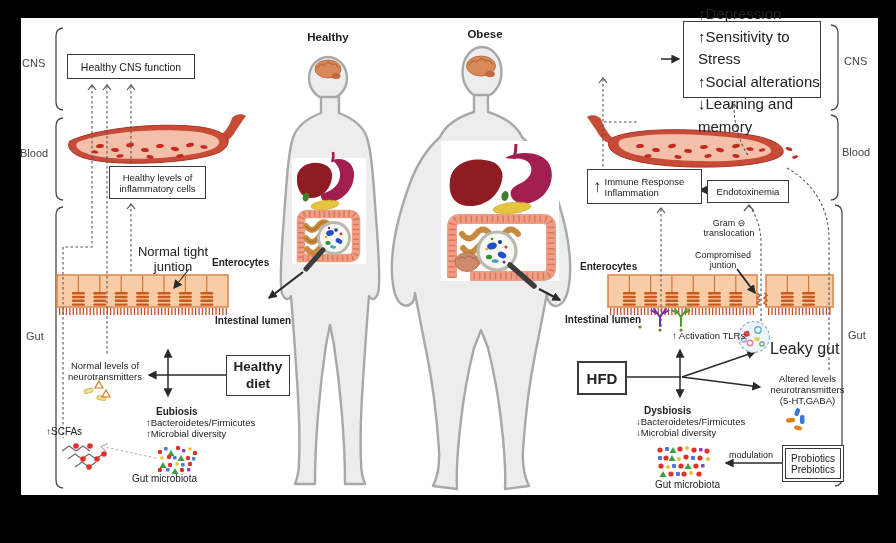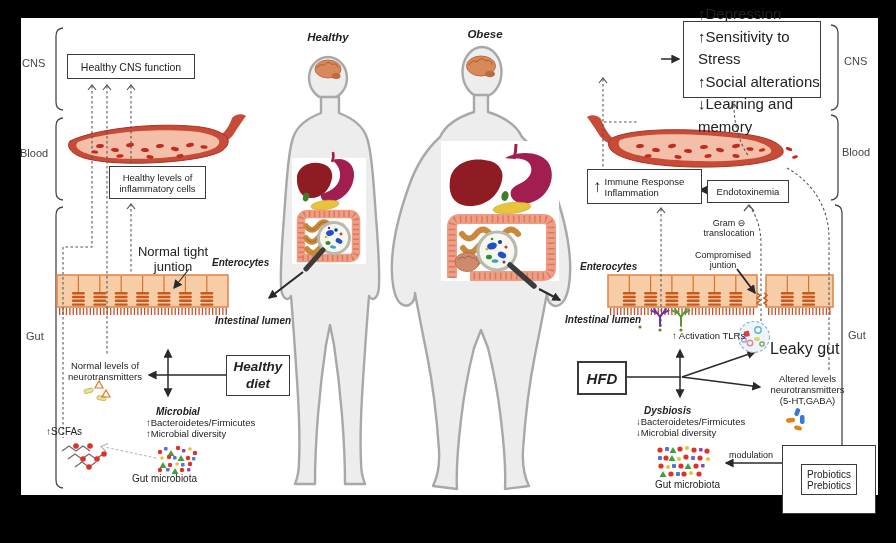--- a/index.html
+++ b/index.html
@@ -1,21 +1,21 @@
 <!DOCTYPE html>
 <html><head>
 <meta charset="utf-8">
 <style>
   html,body{margin:0;padding:0;background:#000;}
   #fig{position:relative;width:896px;height:543px;background:#000;overflow:hidden;font-family:"Liberation Sans",sans-serif;}
   .canvas{position:absolute;left:21px;top:18px;width:857px;height:477px;background:#fff;}
   #gfx{position:absolute;left:0;top:0;}
   .lbl{position:absolute;font-size:9.5px;line-height:1.15;color:#222;white-space:pre-line;}
   .ctr{text-align:center;}
-  .b{font-weight:bold;font-style:italic;}
+  .b{font-weight:bold;}
   .rg{font-size:11px;color:#444;}
   .bx{position:absolute;border:1.4px solid #3a3a3a;background:#fff;display:flex;align-items:center;justify-content:center;text-align:center;color:#222;white-space:pre-line;}
   .effects div{white-space:normal;}
 </style>
 </head>
 <body>
 
 <div id="fig">
   <div class="canvas"></div>
 
@@ -357,21 +357,21 @@
 inflammatory cells</div>
   <div class="lbl rg" style="left:26px;top:330px">Gut</div>
   <div class="lbl ctr" style="left:137px;top:245px;width:72px;font-size:13px">Normal tight
 juntion</div>
   <div class="lbl b" style="left:212px;top:257px;font-size:10px">Enterocytes</div>
   <div class="lbl b" style="left:215px;top:315px;font-size:10px">Intestinal lumen</div>
   <div class="lbl ctr" style="left:64px;top:361px;width:82px">Normal levels of
 neurotransmitters</div>
   <div class="bx b" style="left:226px;top:355px;width:62px;height:39px;font-size:13.5px;line-height:1.25">Healthy
 diet</div>
-  <div class="lbl b" style="left:156px;top:406px;font-size:10px">Microbial</div>
+  <div class="lbl b" style="left:156px;top:406px;font-size:10px">Eubiosis</div>
   <div class="lbl" style="left:146px;top:418px">↑Bacteroidetes/Firmicutes</div>
   <div class="lbl" style="left:146px;top:429px">↑Microbial diversity</div>
   <div class="lbl" style="left:46px;top:426px;font-size:10px">↑SCFAs</div>
   <div class="lbl" style="left:132px;top:473px;font-size:10px">Gut microbiota</div>
 
   <div class="lbl b ctr" style="left:283px;top:31px;width:90px;font-size:11.5px">Healthy</div>
   <div class="lbl b ctr" style="left:440px;top:28px;width:90px;font-size:11.5px">Obese</div>
 
   <div class="bx effects" style="left:683px;top:21px;width:122px;height:75px;font-size:15px;justify-content:flex-start;text-align:left;padding-left:14px;line-height:1.5;white-space:normal">
       <div>
@@ -397,18 +397,18 @@
   <div class="lbl" style="left:770px;top:340px;font-size:16px">Leaky  gut</div>
   <div class="bx b" style="left:577px;top:361px;width:46px;height:30px;font-size:15px;border-width:2px">HFD</div>
   <div class="lbl ctr" style="left:765px;top:374px;width:85px">Altered levels
 neurotransmitters
 (5-HT,GABA)</div>
   <div class="lbl b" style="left:644px;top:405px;font-size:10px">Dysbiosis</div>
   <div class="lbl" style="left:636px;top:417px">↓Bacteroidetes/Firmicutes</div>
   <div class="lbl" style="left:636px;top:428px">↓Microbial diversity</div>
   <div class="lbl" style="left:655px;top:479px;font-size:10px">Gut microbiota</div>
   <div class="lbl" style="left:729px;top:450px;font-size:9px">modulation</div>
-  <div class="bx" style="left:782px;top:445px;width:60px;height:35px;padding:16px">
+  <div class="bx" style="left:782px;top:445px;width:60px;height:35px;padding:0">
     <div style="border:1px solid #3a3a3a;width:54px;height:29px;display:flex;align-items:center;justify-content:center;white-space:pre-line;font-size:10px">Probiotics
 Prebiotics</div>
   </div>
   <div class="lbl rg" style="left:848px;top:329px">Gut</div>
 </div>
 
 </body></html>

